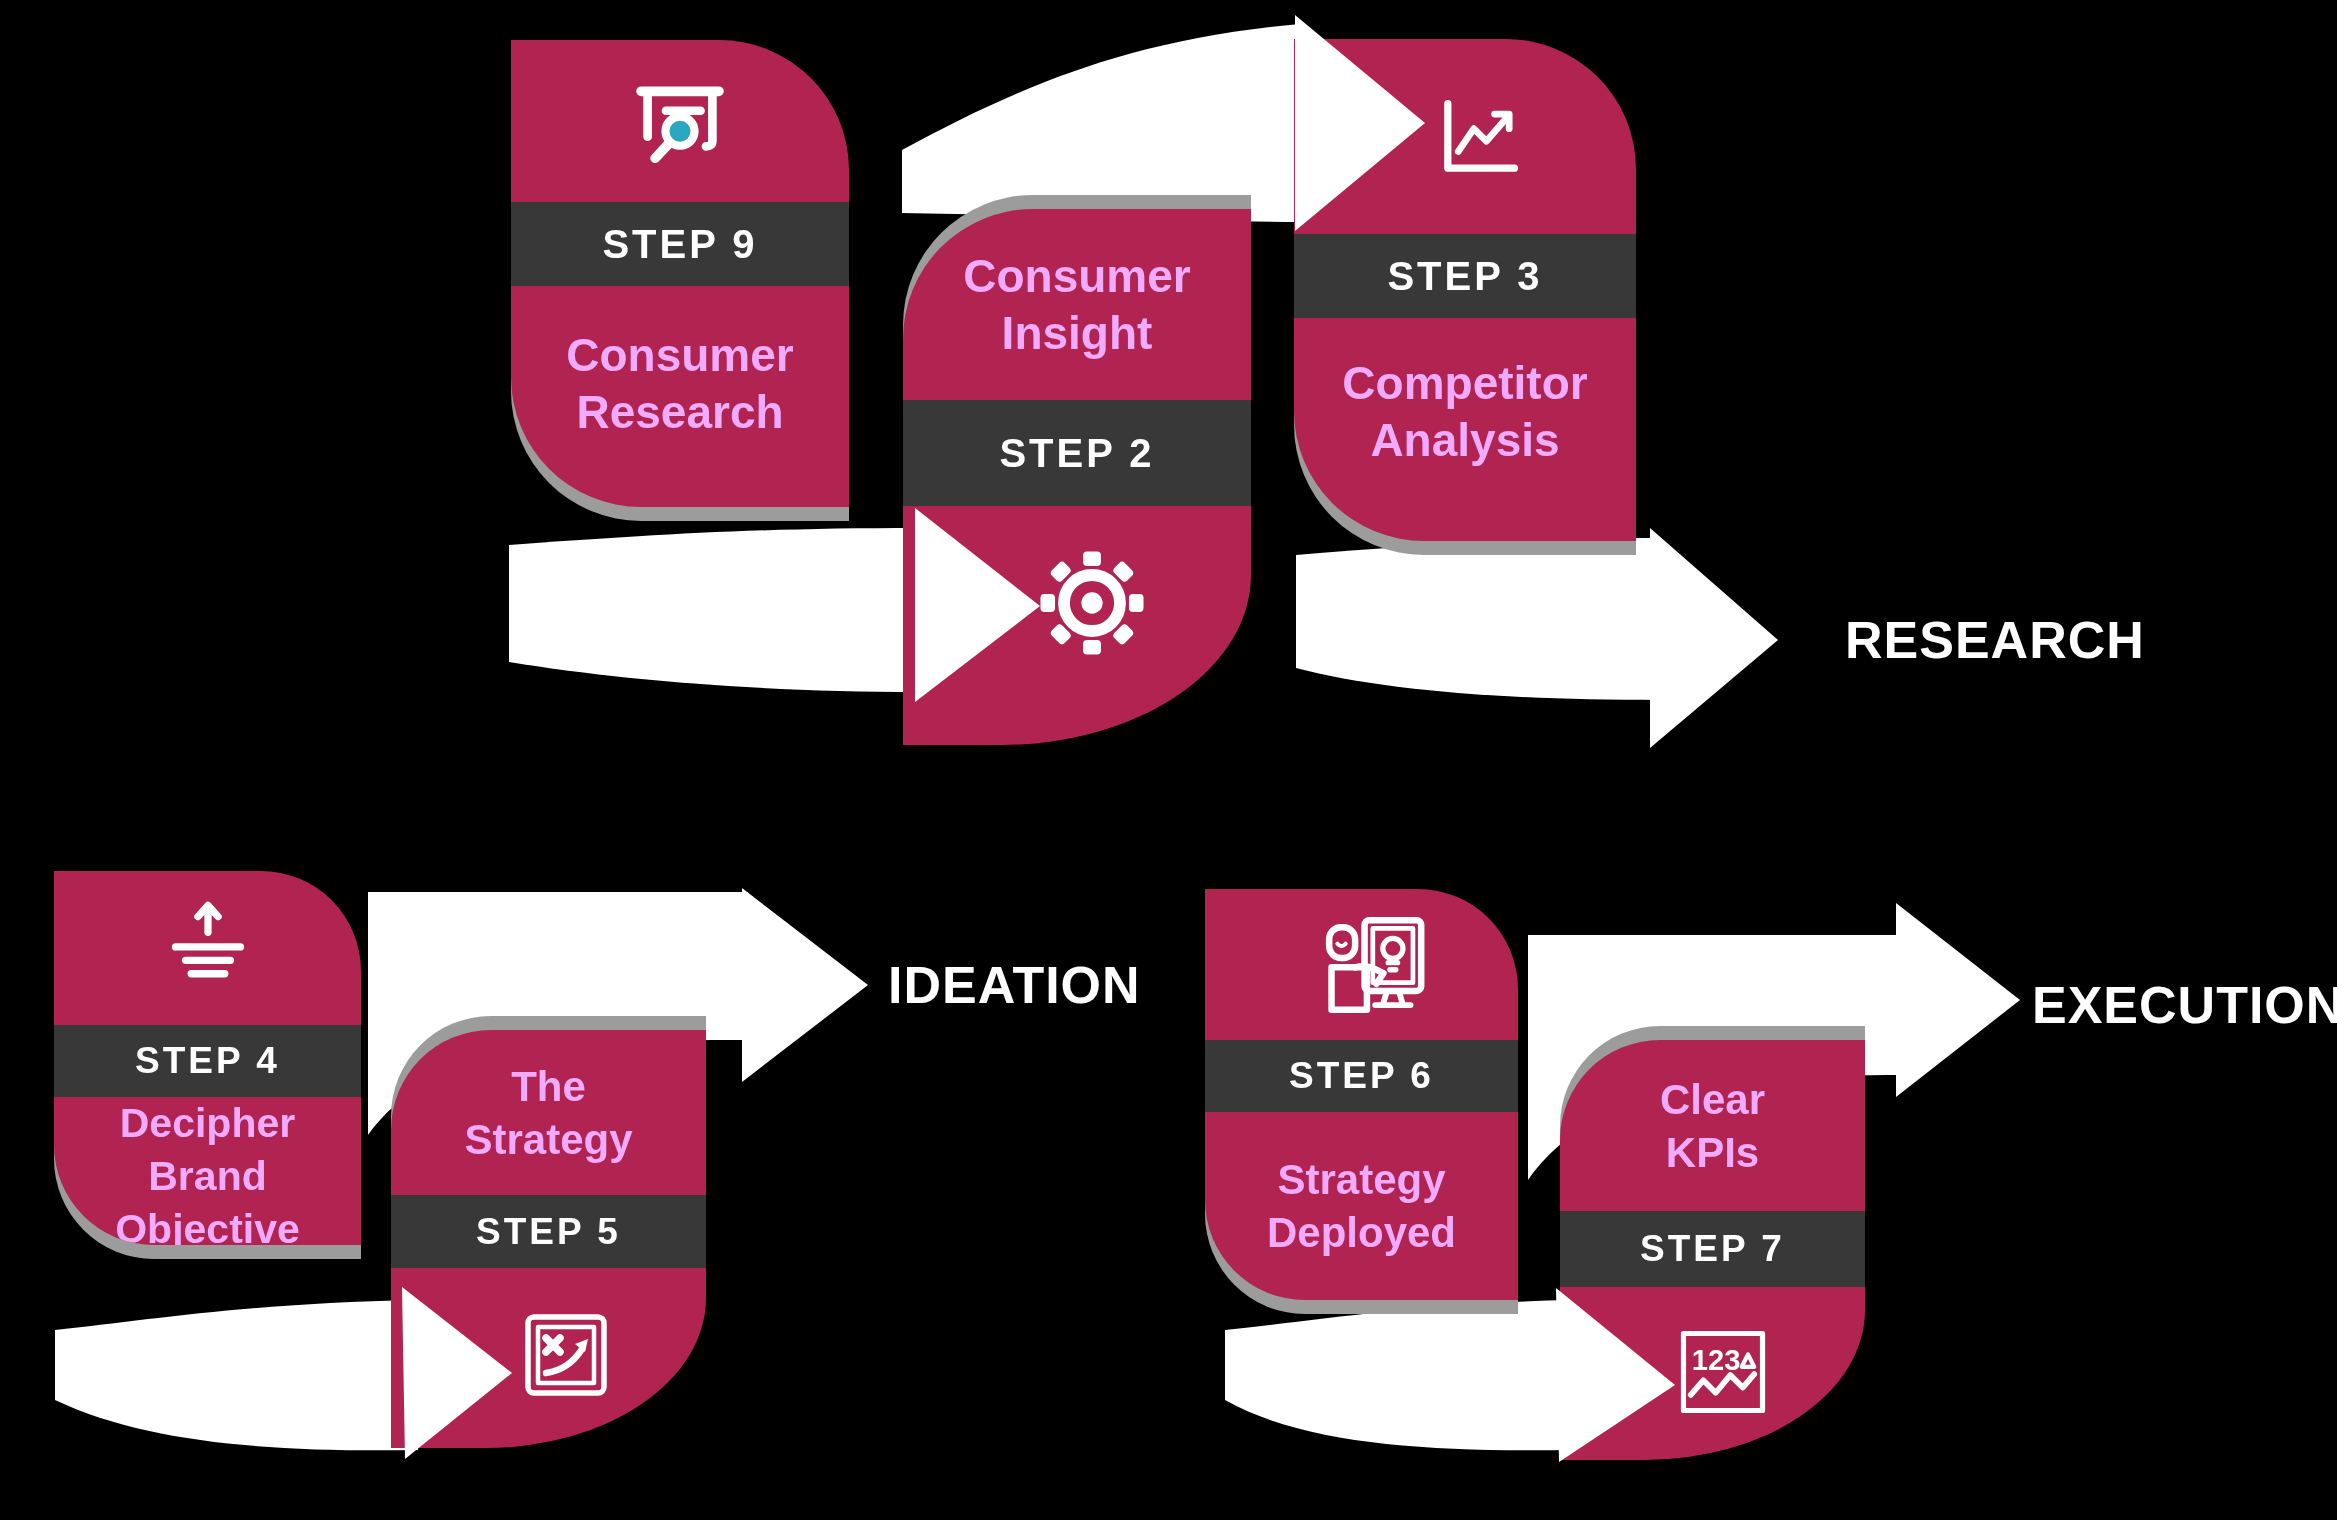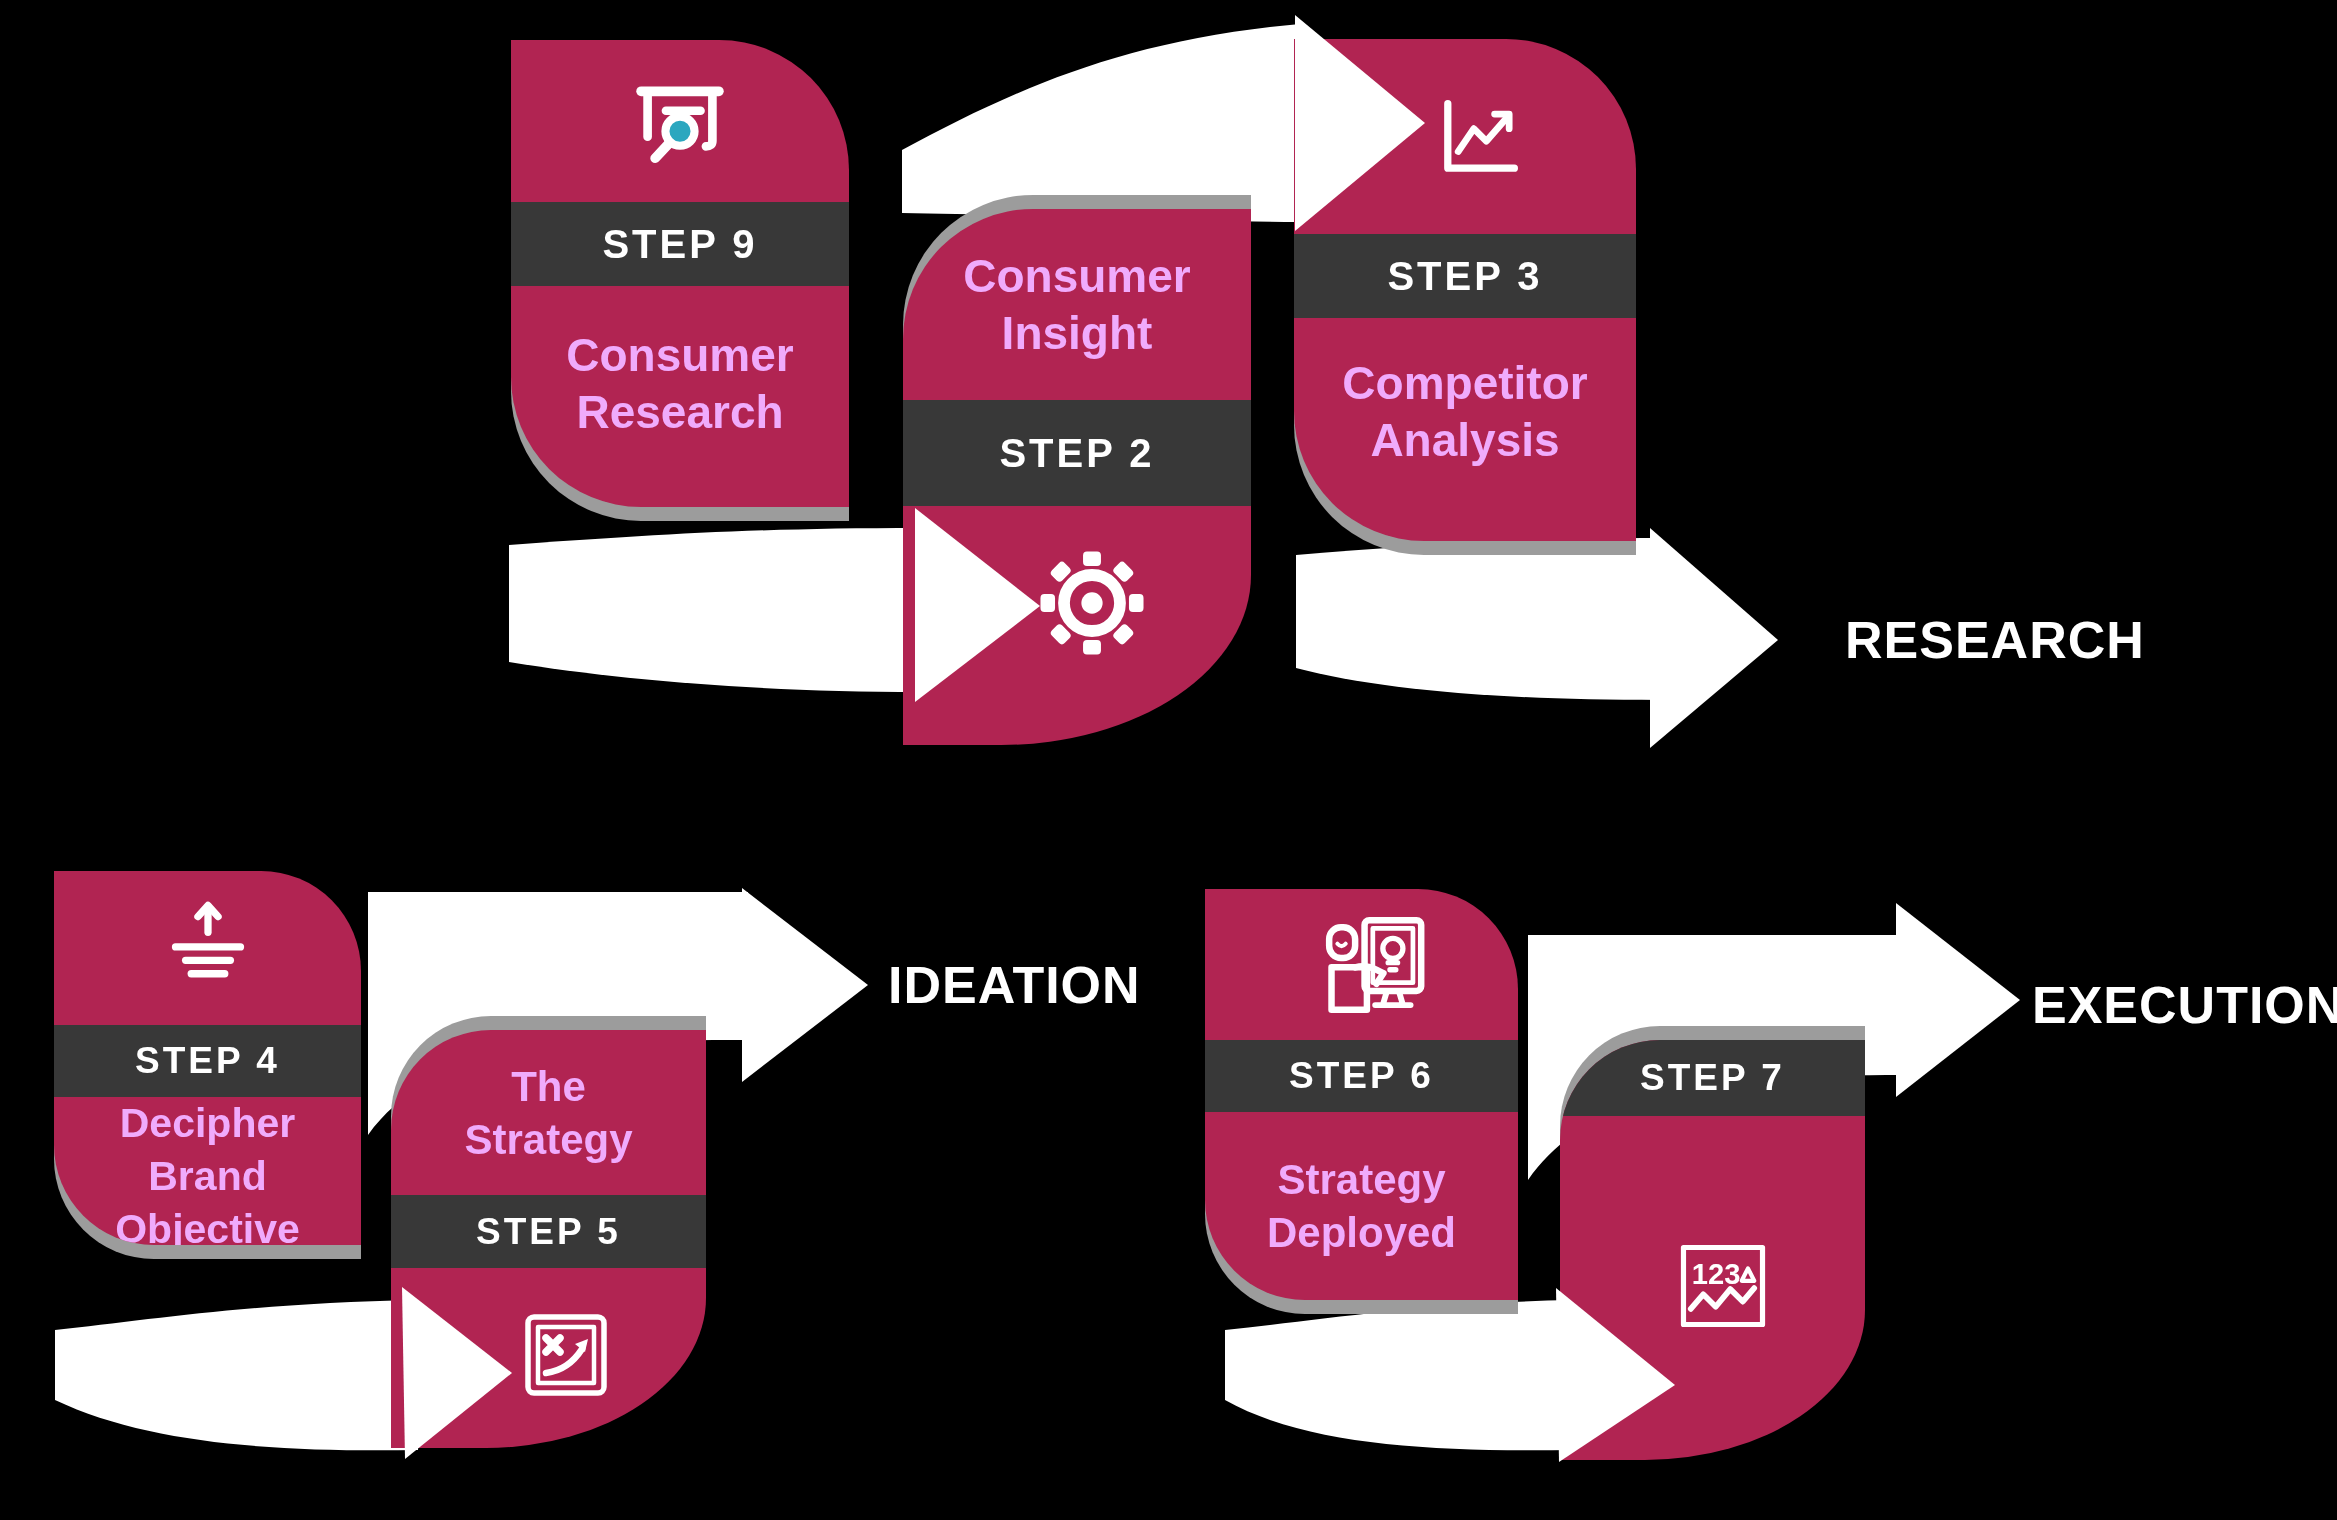--- a/index.html
+++ b/index.html
@@ -209,20 +209,24 @@
     <div class="band band6">
         <span>STEP 6</span>
       </div>
     <div class="title">
       <div class="line">Strategy</div>
       <div class="line">Deployed</div>
     </div>
   </div>
 
   <div class="card card7">
+    <div class="title">
+      <div class="line">Clear</div>
+      <div class="line">KPIs</div>
+    </div>
     <div class="band band7">
         <span>STEP 7</span>
       </div>
     <div class="icon-area icon7">
       <svg width="104" height="104" viewBox="0 0 100 100">
         <rect x="12" y="13" width="76" height="74" class="ink" stroke-width="5"></rect>
         <text x="20" y="48" fill="#fff" font-family="Liberation Sans, sans-serif" font-weight="bold" font-size="28">123</text>
         <path d="M68 45 L74 33 L80 45 Z" class="ink" stroke-width="4"></path>
         <path class="ink" stroke-width="5.5" d="M19 72 L31 58 L43 70 L57 53 L69 65 L80 52"></path>
       </svg>

